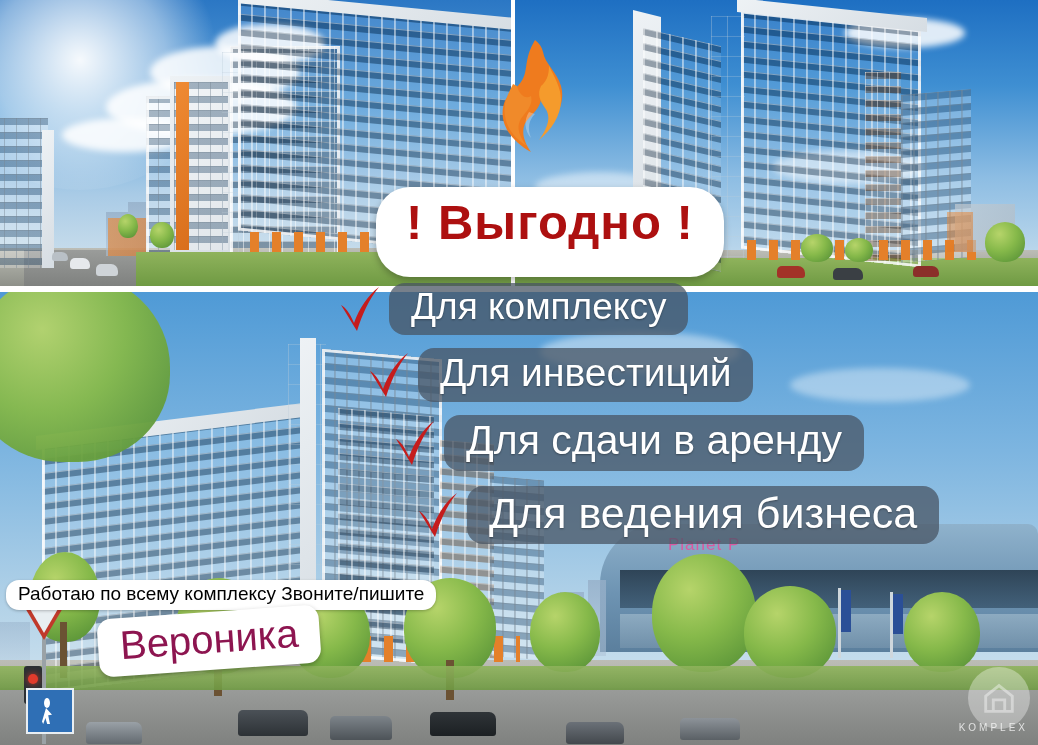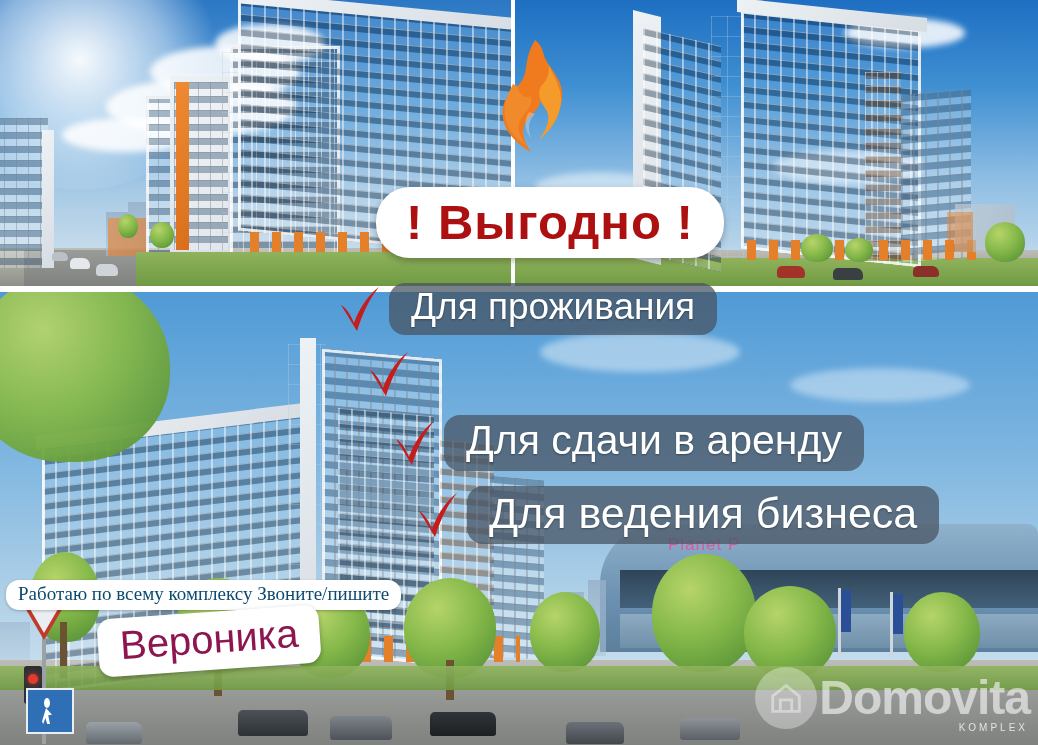--- a/index.html
+++ b/index.html
@@ -175,21 +175,21 @@
     z-index: 45;
   }
 
   
   .headline {
     position: absolute;
     left: 376px; top: 187px;
     z-index: 50;
     background: #ffffff;
     border-radius: 34px;
-    padding: 6px 30px 7px 30px;
+    padding: 6px 30px 26px 30px;
     box-shadow: 0 3px 7px rgba(0,0,0,0.28);
   }
   .headline-text {
     font-family: "Liberation Sans", sans-serif;
     font-weight: 700;
     font-size: 49px;
     line-height: 58px;
     color: #ad1010;
     letter-spacing: 1px;
     white-space: nowrap;
@@ -235,24 +235,24 @@
   .contact-line {
     position: absolute;
     left: 6px; top: 580px;
     z-index: 55;
     background: #ffffff;
     border-radius: 13px;
     padding: 2px 12px 4px 12px;
     box-shadow: 0 1px 3px rgba(0,0,0,0.25);
   }
   .contact-line-text {
-    font-family: Liberation Serif, serif;
+    font-family: Liberation Sans, sans-serif;
     font-size: 19px;
     line-height: 24px;
-    color: #0c4a6e;
+    color: #000000;
     white-space: nowrap;
   }
   .agent-name {
     position: absolute;
     left: 98px; top: 612px;
     z-index: 55;
     background: #ffffff;
     border-radius: 14px;
     padding: 3px 22px 7px 22px;
     transform: rotate(-4deg);
@@ -502,29 +502,32 @@
     <div class="headline-text">! Выгодно !</div>
   </div>
 
   <div class="benefit b1">
     <div class="check">
       <svg viewBox="0 0 46 52" width="46" height="52" aria-hidden="true">
         <path d="M4 22 C8 24 13 30 17 40 C22 26 31 12 42 4 C32 16 25 32 20 48 C15 40 9 30 4 22 Z" fill="#c51c1c"></path>
       </svg>
     </div>
     <div class="benefit-pill">
-      <span class="benefit-text">Для проживания</span>
+      <span class="benefit-text">Для комплексу</span>
     </div>
   </div>
 
   <div class="benefit b2">
     <div class="check">
       <svg viewBox="0 0 46 52" width="46" height="52" aria-hidden="true">
         <path d="M4 22 C8 24 13 30 17 40 C22 26 31 12 42 4 C32 16 25 32 20 48 C15 40 9 30 4 22 Z" fill="#c51c1c"></path>
       </svg>
+    </div>
+    <div class="benefit-pill">
+      <span class="benefit-text">Для инвестиций</span>
     </div>
   </div>
 
   <div class="benefit b4">
     <div class="check">
       <svg viewBox="0 0 46 52" width="46" height="52" aria-hidden="true">
         <path d="M4 22 C8 24 13 30 17 40 C22 26 31 12 42 4 C32 16 25 32 20 48 C15 40 9 30 4 22 Z" fill="#c51c1c"></path>
       </svg>
     </div>
     <div class="benefit-pill">
@@ -551,17 +554,16 @@
     <span class="agent-name-text">Вероника</span>
   </div>
 
   <div class="watermark">
     <div class="wm-circle">
       <svg viewBox="0 0 40 40" width="38" height="38" aria-hidden="true">
         <path d="M6 18 L20 7 L34 18 L34 34 L6 34 Z" fill="none" stroke="rgba(255,255,255,0.95)" stroke-width="3"></path>
         <path d="M14 34 L14 22 L26 22 L26 34" fill="none" stroke="rgba(255,255,255,0.95)" stroke-width="3"></path>
       </svg>
     </div>
-    <div class="wm-text">Domovita</div>
   </div>
   <div class="wm-sub">KOMPLEX</div>
 
 </div>
 
 </body></html>

